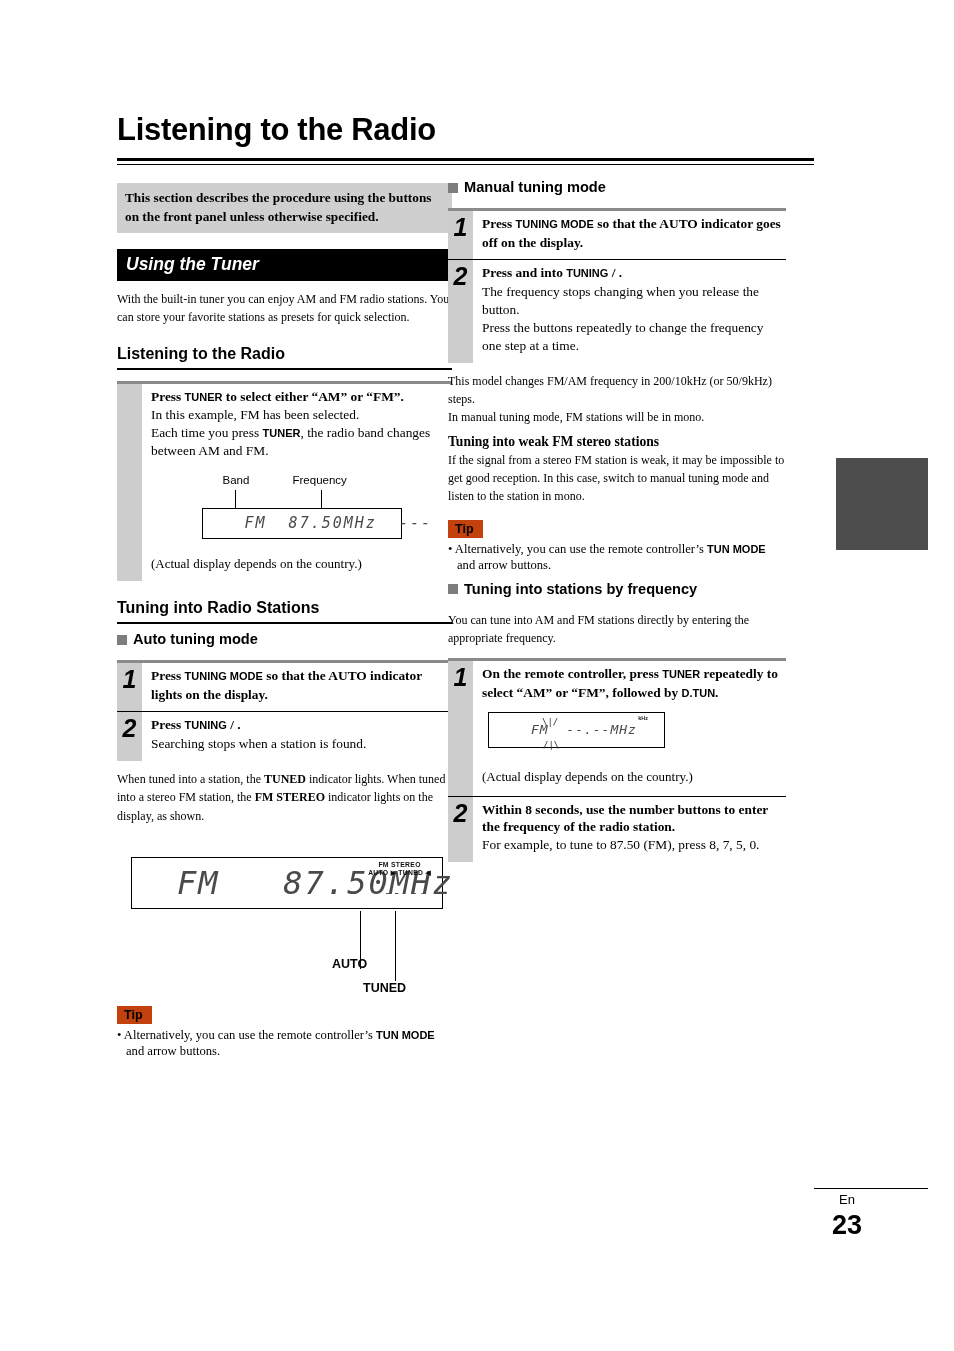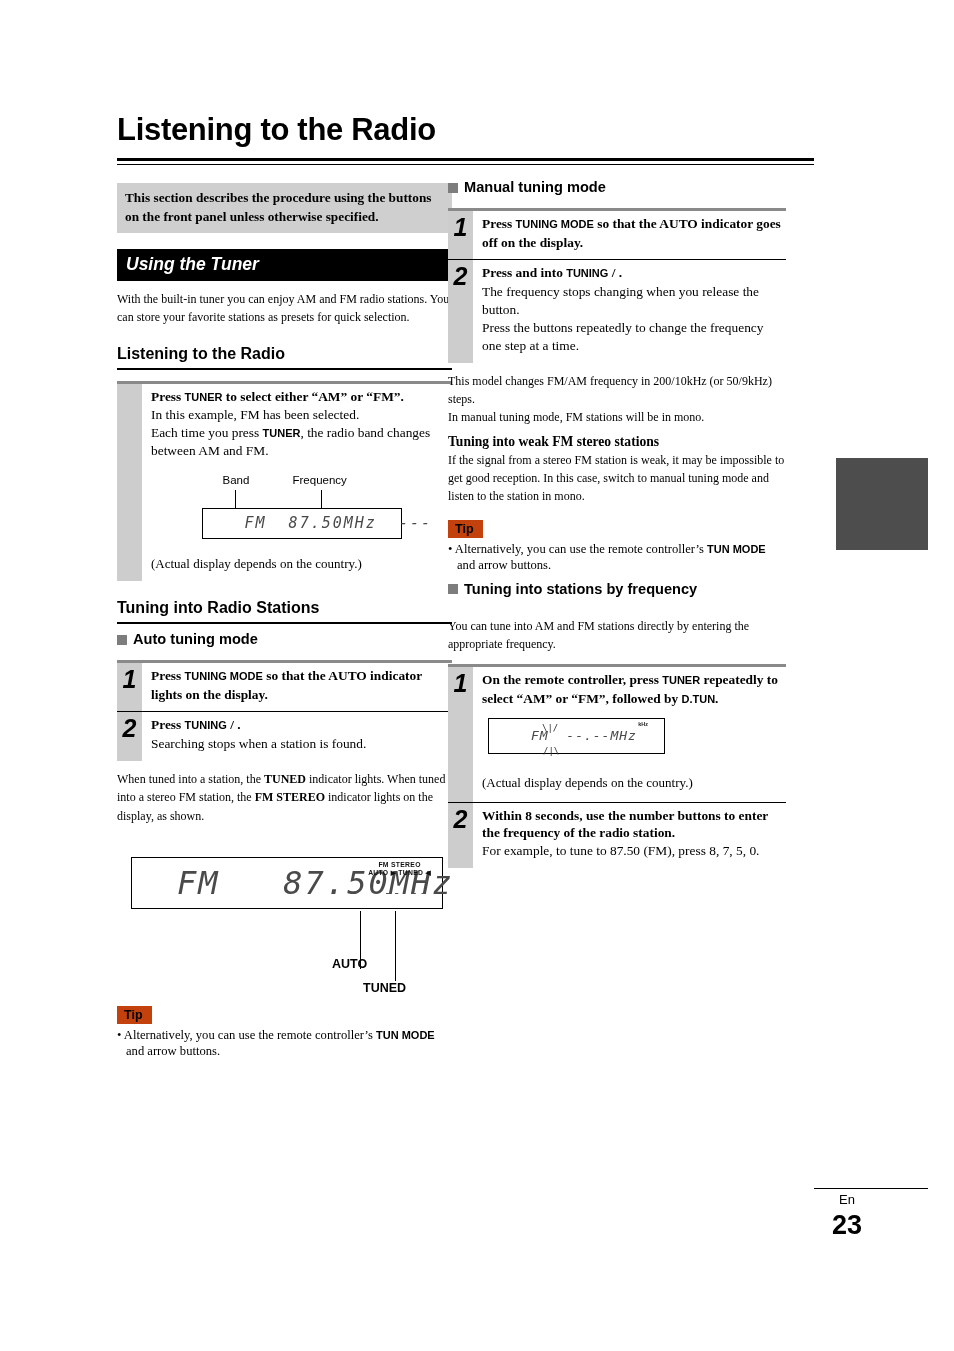--- a/index.html
+++ b/index.html
@@ -322,21 +322,21 @@
     <div class="runin">Tuning into weak FM stereo stations</div>
     <p class="body tight">If the signal from a stereo FM station is weak, it may be impossible to get good reception. In this case, switch to manual tuning mode and listen to the station in mono.</p>
 
     <div class="tip-label">Tip</div>
     <div class="tip-body"><span>• Alternatively, you can use the remote controller’s </span><b class="sans">TUN MODE</b><span> and arrow buttons.</span></div>
 
     <div class="sq-head">
       <span class="sq"></span>
       <span>Tuning into stations by frequency</span>
     </div>
-    <p class="body tight" style="margin-top:18px;">You can tune into AM and FM stations directly by entering the appropriate frequency.</p>
+    <p class="body tight" style="margin-top:12px;">You can tune into AM and FM stations directly by entering the appropriate frequency.</p>
 
     <div class="steps">
       <div class="toprule"></div>
 
       <div class="step">
         <div class="step-num">1</div>
         <div class="step-body">
           <div class="step-title"><span>On the remote controller, press </span><b class="sans">TUNER</b><span> repeatedly to select “AM” or “FM”, followed by </span><b class="sans">D.TUN</b><span>.</span></div>
 
           <div class="lcd disp-freq">

